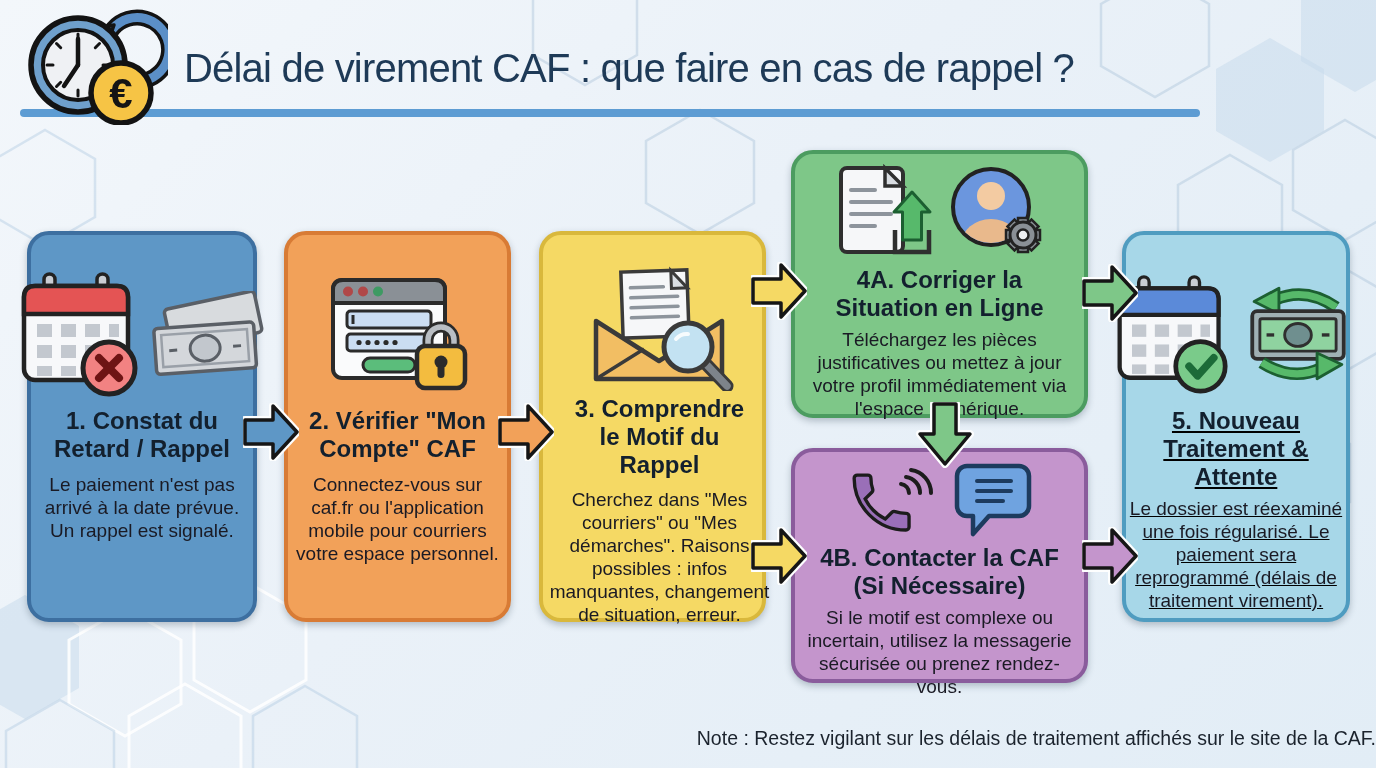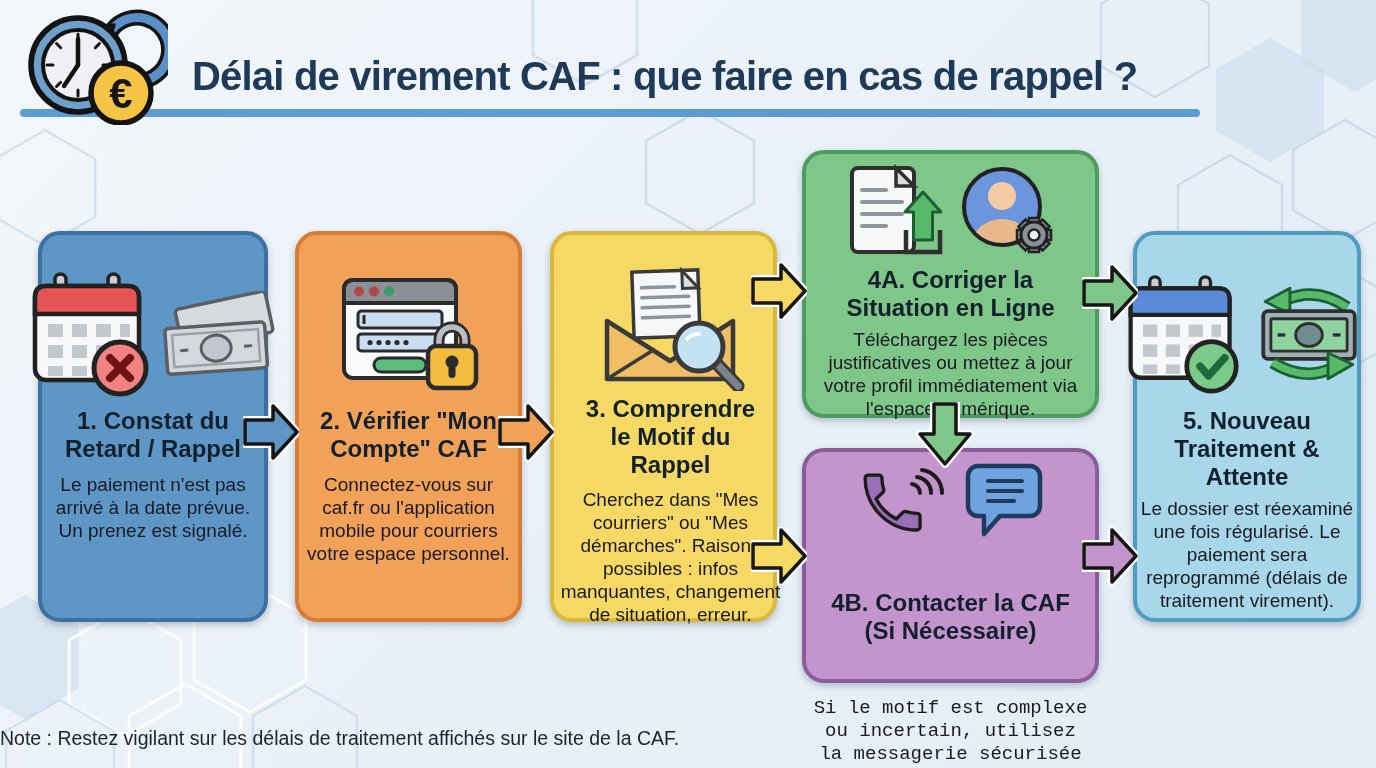--- a/index.html
+++ b/index.html
@@ -3,57 +3,57 @@
 <meta charset="utf-8">
 <style>
   html,body{margin:0;padding:0;}
   body{font-family:"Liberation Sans","DejaVu Sans",sans-serif;}
   #stage{position:relative;width:1376px;height:768px;overflow:hidden;
          background:linear-gradient(135deg,#F3F7FB 0%,#EAF1F8 45%,#E2EDF6 100%);}
   svg{display:block;}
   .abs{position:absolute;}
 
   
-  .main-title{position:absolute;left:176px;top:38px;margin:16px;
-    font-size:40px;font-weight:bold;letter-spacing:-0.8px;color:#1E3A57;white-space:nowrap;}
+  .main-title{position:absolute;left:176px;top:38px;margin:8px;
+    font-size:40px;font-weight:normal;letter-spacing:-0.8px;color:#1E3A57;white-space:nowrap;}
   .underline{position:absolute;left:20px;top:109px;width:1180px;height:8px;
     border-radius:4px;background:#5D9CD3;}
   .header-icon{position:absolute;left:8px;top:5px;z-index:5;}
 
   
   .step{position:absolute;box-sizing:border-box;border-radius:22px;border:4px solid;
     display:flex;flex-direction:column;align-items:center;text-align:center;
-    box-shadow:0 3px 7px rgba(30,50,70,.28);z-index:2;margin-left:11px;}
+    box-shadow:0 3px 7px rgba(30,50,70,.28);z-index:2;}
   .s1{left:27px; top:231px;width:230px;height:391px;background:#5E97C6;border-color:#3D6FA0;}
   .s2{left:284px;top:231px;width:227px;height:391px;background:#F2A159;border-color:#D87B35;}
   .s3{left:539px;top:231px;width:227px;height:391px;background:#F5D964;border-color:#D9B83C;padding-left:14px;}
   .s4a{left:791px;top:150px;width:297px;height:268px;background:#7EC788;border-color:#4C9C60;}
-  .s4b{left:791px;top:448px;width:297px;height:235px;background:#C495CC;border-color:#8A5C9C;gap:45px;}
-  .s5{left:1122px;top:231px;width:228px;height:391px;background:#A7D7E8;border-color:#4F9CC0;}
+  .s4b{left:791px;top:448px;width:297px;height:235px;background:#C495CC;border-color:#8A5C9C;}
+  .s5{left:1122px;top:231px;width:228px;height:391px;background:#A7D7E8;border-color:#4F9CC0;text-decoration:underline;}
 
   .icon-row{display:flex;align-items:center;justify-content:center;gap:8px;}
   .s1 .icon-row,.s2 .icon-row,.s3 .icon-row,.s5 .icon-row{margin-top:30px;height:138px;}
   .s4a .icon-row{margin-top:10px;height:102px;}
   .s4b .icon-row{margin-top:8px;height:84px;}
 
   .step-title{font-weight:bold;font-size:24px;line-height:1.16;color:#13202e;
     white-space:pre-line;margin-top:4px;}
   .step-body{font-size:19px;line-height:1.21;color:#1A1A24;margin-top:11px;}
   .s1 .step-body{width:208px;}
   .s2 .step-body{width:212px;}
   .s3 .step-body{width:224px;}
   .s4a .step-body{width:282px;margin-top:7px;}
-  .s4b .step-body{width:276px;margin-top:7px;font-family:Liberation Mono, monospace;}
+  .s4b .step-body{width:276px;margin-top:7px;}
   .s5 .step-body{width:214px;margin-top:8px;}
 
   
   .arrow{position:absolute;z-index:3;}
 
   
-  .note{position:absolute;left:0;top:727px;width:1376px;text-align:left;
+  .note{position:absolute;left:0;top:727px;width:1376px;text-align:right;
     font-size:19.5px;color:#1B232D;}
 </style>
 </head>
 <body>
 <div id="stage">
 
 <svg class="abs" width="1376" height="768" viewBox="0 0 1376 768" style="left:0;top:0;z-index:0;">
   <g fill="none" stroke="rgba(163,190,214,0.38)" stroke-width="2.5">
     <polygon points="585,-35 637,-5 637,55 585,85 533,55 533,-5"></polygon>
     <polygon points="700,110 754,141 754,203 700,234 646,203 646,141"></polygon>
@@ -141,21 +141,21 @@
         <rect x="8" y="34" width="100" height="46" rx="4" fill="#D4D7DB" stroke="#5a5f66" stroke-width="3.5"></rect>
         <rect x="15" y="41" width="86" height="32" fill="none" stroke="#9aa0a8" stroke-width="2.5"></rect>
         <ellipse cx="58" cy="57" rx="15" ry="13" fill="#C2C7CD" stroke="#5a5f66" stroke-width="3"></ellipse>
         <line x1="22" y1="57" x2="30" y2="57" stroke="#5a5f66" stroke-width="3"></line>
         <line x1="86" y1="57" x2="94" y2="57" stroke="#5a5f66" stroke-width="3"></line>
       </g>
     </svg>
   </div>
   <div class="step-title">1. Constat du
 Retard / Rappel</div>
-  <div class="step-body">Le paiement n'est pas arrivé à la date prévue. Un prenez est signalé.</div>
+  <div class="step-body">Le paiement n'est pas arrivé à la date prévue. Un rappel est signalé.</div>
 </div>
 
 <div class="step s2">
   <div class="icon-row">
     <svg width="142" height="120" viewBox="0 0 142 120">
       <rect x="6" y="6" width="112" height="98" rx="9" fill="#FAFBFC" stroke="#2b2b2b" stroke-width="4"></rect>
       <path d="M6,16 q0,-10 10,-10 h92 q10,0 10,10 v13 H6 z" fill="#8A9096" stroke="#2b2b2b" stroke-width="4"></path>
       <circle cx="21" cy="17.5" r="5" fill="#B04848"></circle>
       <circle cx="36" cy="17.5" r="5" fill="#B04848"></circle>
       <circle cx="51" cy="17.5" r="5" fill="#3E9A63"></circle>

